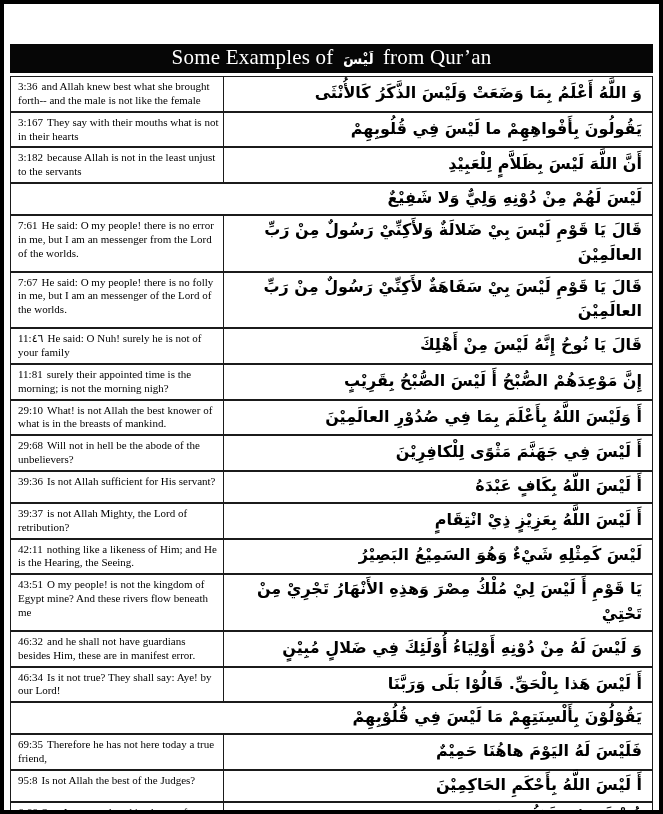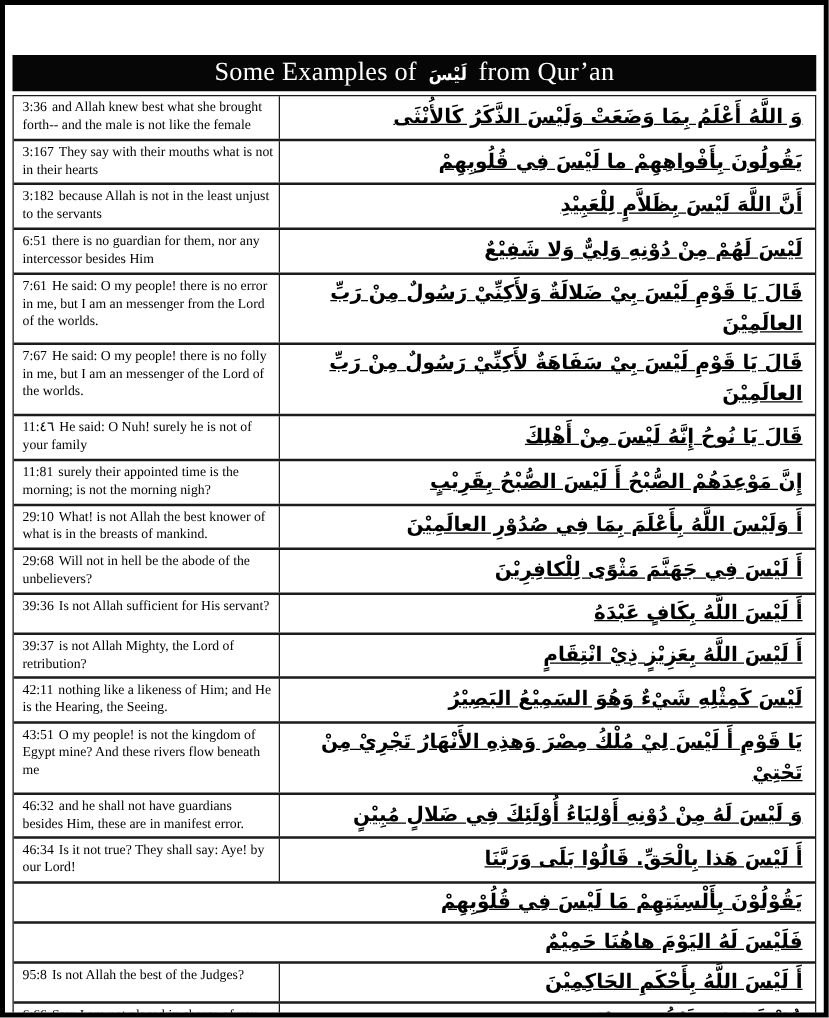--- a/index.html
+++ b/index.html
@@ -61,21 +61,20 @@
     flex:1;
     direction:rtl;
     text-align:right;
     display:flex;
     align-items:center;
     padding:2px 10px 3px 6px;
     font-family:"DejaVu Sans", sans-serif;
     font-weight:bold;
     font-size:16px;
     line-height:1.55;
-    text-decoration:underline;
   }
 </style>
 </head>
 <body>
 
 <div id="page">
   <div class="header-bar">
     <span>Some Examples of</span>
     <span class="ar-inline">لَيْسَ</span>
     <span>from Qur’an</span>
@@ -98,21 +97,20 @@
       </div>
 
       <div class="row">
         <div class="cell-en"><span class="ref">3:182</span><span>because Allah is not in the least unjust to the servants</span></div>
         <div class="cell-ar" dir="rtl">
           <span>أَنَّ اللَّهَ لَيْسَ بِظَلاَّمٍ لِلْعَبِيْدِ</span>
         </div>
       </div>
 
       <div class="row">
-        <div class="cell-en"><span class="ref">6:51</span><span>there is no guardian for them, nor any intercessor besides Him</span></div>
         <div class="cell-ar" dir="rtl">
           <span>لَيْسَ لَهُمْ مِنْ دُوْنِهِ وَلِيٌّ وَلا شَفِيْعٌ</span>
         </div>
       </div>
 
       <div class="row">
         <div class="cell-en"><span class="ref">7:61</span><span>He said: O my people! there is no error in me, but I am an messenger from the Lord of the worlds.</span></div>
         <div class="cell-ar" dir="rtl">
           <span>قَالَ يَا قَوْمِ لَيْسَ بِيْ ضَلالَةٌ وَلأَكِنِّيْ رَسُولٌ مِنْ رَبِّ العالَمِيْنَ</span>
         </div>
@@ -195,20 +193,21 @@
         </div>
       </div>
 
       <div class="row">
         <div class="cell-ar" dir="rtl">
           <span>يَقُوْلُوْنَ بِأَلْسِنَتِهِمْ مَا لَيْسَ فِي قُلُوْبِهِمْ</span>
         </div>
       </div>
 
       <div class="row">
+        <div class="cell-en"><span class="ref">69:35</span><span>Therefore he has not here today a true friend,</span></div>
         <div class="cell-ar" dir="rtl">
           <span>فَلَيْسَ لَهُ اليَوْمَ هاهُنَا حَمِيْمٌ</span>
         </div>
       </div>
 
       <div class="row">
         <div class="cell-en"><span class="ref">95:8</span><span>Is not Allah the best of the Judges?</span></div>
         <div class="cell-ar" dir="rtl">
           <span>أَ لَيْسَ اللَّهُ بِأَحْكَمِ الحَاكِمِيْنَ</span>
         </div>

